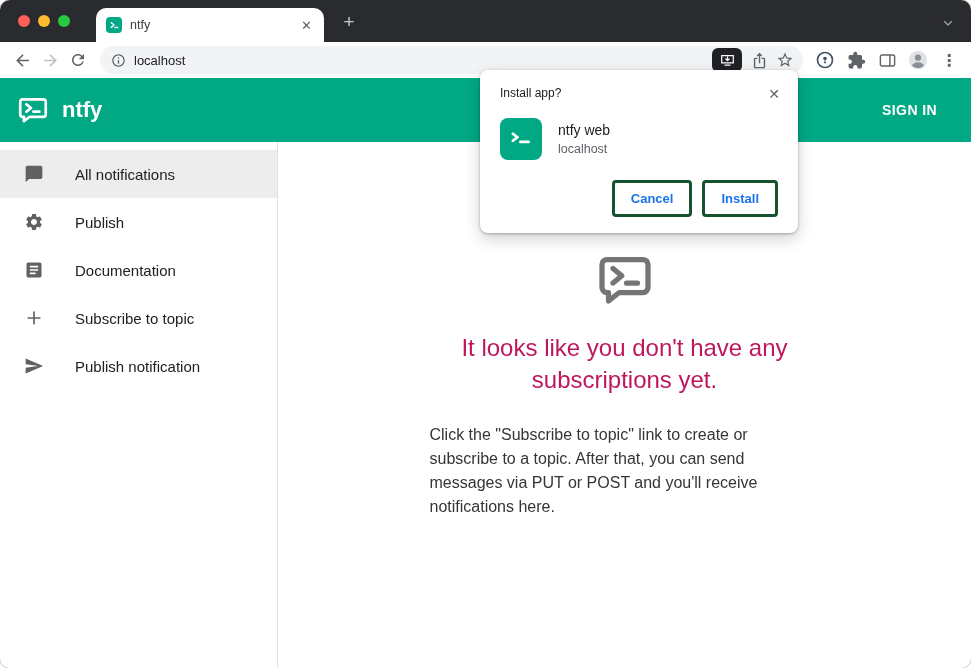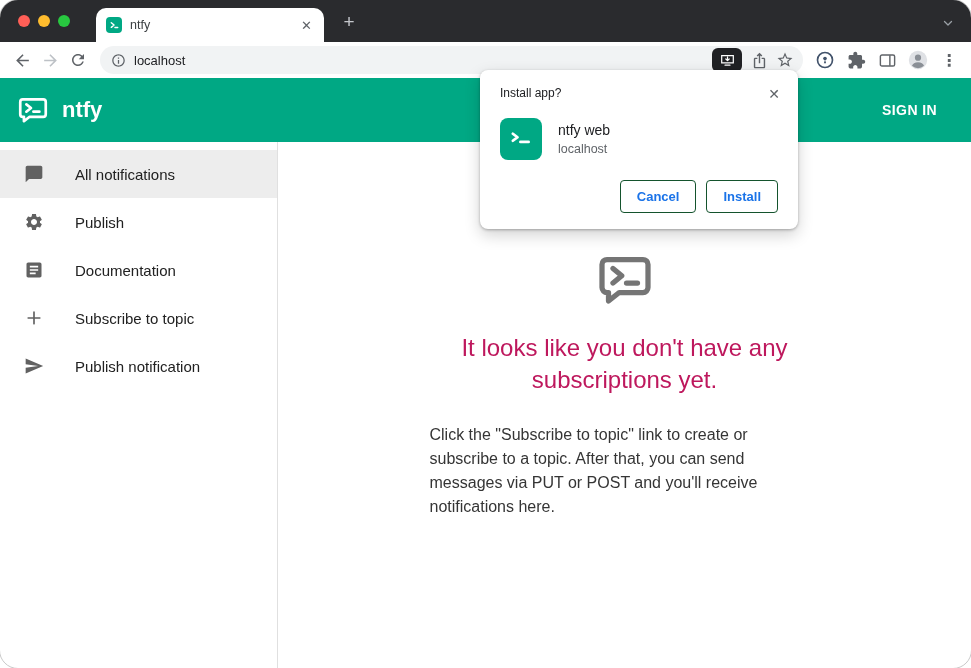--- a/index.html
+++ b/index.html
@@ -1,17 +1,17 @@
 <!DOCTYPE html>
 <html><head>
 <meta charset="utf-8">
 <style>
   * { margin:0; padding:0; box-sizing:border-box; }
   html,body { width:971px; height:668px; background:#fff; font-family:"Liberation Sans","DejaVu Sans",sans-serif; }
-  .window { position:relative; width:971px; height:668px; border-radius:18px; overflow:hidden; background:#fff; outline:1px solid #c9c9c9; }
+  .window { position:relative; width:971px; height:668px; border-radius:10px; overflow:hidden; background:#fff; outline:1px solid #c9c9c9; }
 
   
   .tabstrip { position:relative; height:42px; background:#2a2b2e; display:flex; align-items:flex-end; }
   .traffic { position:absolute; left:18px; top:15px; display:flex; gap:8px; }
   .dot { width:12px; height:12px; border-radius:50%; display:inline-block; }
   .dot.red { background:#ff5f57; } .dot.yellow { background:#febc2e; } .dot.green { background:#28c840; }
   .tab { margin-left:96px; width:228px; height:34px; background:#fff; border-radius:10px 10px 0 0; display:flex; align-items:center; padding:0 10px; gap:8px; }
   .favicon { width:16px; height:16px; border-radius:4px; background:#00a884; display:flex; align-items:center; justify-content:center; flex:none; }
   .tab-title { font-size:12.5px; color:#3c4043; flex:1; overflow:hidden; white-space:nowrap; }
   .tab-close { font-size:13px; color:#5f6368; padding:0 2px; cursor:default; }
@@ -50,21 +50,21 @@
   
   .dialog { position:absolute; left:480px; top:70px; width:318px; background:#fff; border-radius:8px;
             box-shadow:0 1px 3px rgba(0,0,0,.28), 0 6px 16px rgba(0,0,0,.18); padding:16px 20px; z-index:50; }
   .dialog-title { font-size:12px; color:#202124; }
   .dialog-close { position:absolute; top:12px; right:14px; font-size:14px; color:#5f6368; padding:4px; }
   .dialog-row { display:flex; align-items:center; gap:16px; margin:18px 0 20px; }
   .dialog-appicon { width:42px; height:42px; border-radius:8px; background:#00a884; display:flex; align-items:center; justify-content:center; flex:none; }
   .dialog-appname { font-size:14px; color:#202124; margin-bottom:4px; }
   .dialog-origin { font-size:12.5px; color:#5f6368; }
   .dialog-actions { display:flex; justify-content:flex-end; gap:10px; }
-  .dlg-btn { font-family:inherit; font-size:13px; font-weight:bold; color:#1a73e8; background:#fff; border:1px solid #14532d; border-radius:4px; padding:8px 16px; }
+  .dlg-btn { font-family:inherit; font-size:13px; font-weight:bold; color:#1a73e8; background:#fff; border:3px solid #14532d; border-radius:4px; padding:8px 16px; }
 </style>
 </head>
 <body>
 
 <div class="window">
 
   <header class="tabstrip">
     <div class="traffic">
       <span class="dot red"></span>
       <span class="dot yellow"></span>

